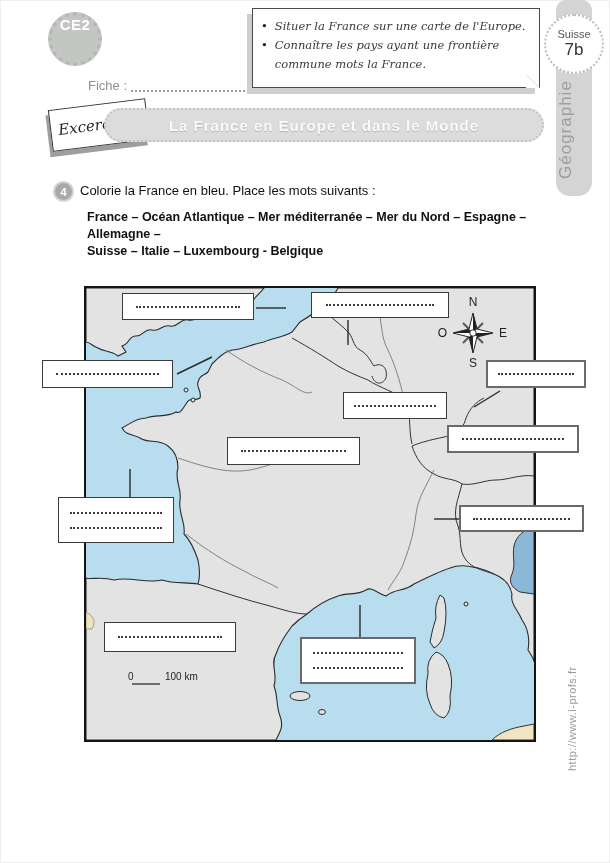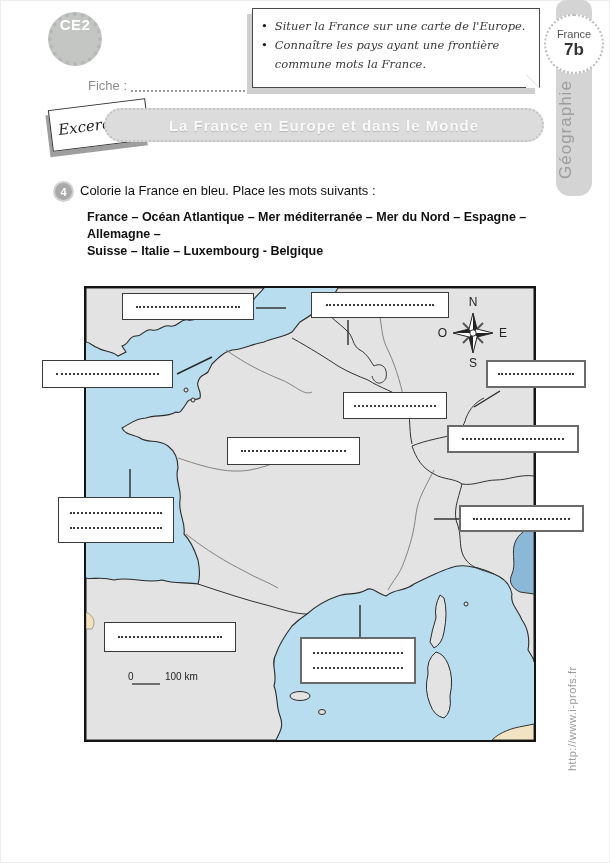--- a/index.html
+++ b/index.html
@@ -40,21 +40,21 @@
     position:absolute;left:0;top:70px;width:36px;text-align:center;
     writing-mode:vertical-rl;transform:rotate(180deg);
     color:#9d9d9d;font-size:17px;letter-spacing:1px;height:120px;
   }
   #fiche-circle{
     position:absolute;left:544px;top:14px;width:56px;height:56px;border-radius:50%;
     background:#fff;border:2px dotted #bdbdbd;display:flex;flex-direction:column;
     align-items:center;justify-content:center;line-height:1.05;
   }
   #fiche-circle .fiche-word{font-size:11px;color:#555;}
-  #fiche-circle .fiche-num{font-size:17px;font-weight:bold;color:#333;}
+  #fiche-circle .fiche-num{font-size:17px;font-weight:normal;color:#333;}
   
   #exercices-box{
     position:absolute;left:50px;top:104px;width:96px;height:40px;background:#fff;
     border:1.2px solid #333;transform:rotate(-7deg);box-shadow:-3px 5px 0 #9e9e9e;
     display:flex;align-items:center;justify-content:center;
     font-family:"DejaVu Serif",serif;font-style:italic;font-size:15px;color:#222;
   }
   #title-bar{
     position:absolute;left:104px;top:108px;width:436px;height:30px;background:#dcdcdc;
     border:2px dotted #c4c4c4;border-radius:17px;display:flex;align-items:center;justify-content:center;
@@ -112,21 +112,21 @@
     <div class="obj">
       <span>Connaître les pays ayant une frontière commune mots la France.</span>
     </div>
     <div id="fold-corner"></div>
   </div>
 
   <div id="geo-tab">
     <span>Géographie</span>
   </div>
   <div id="fiche-circle">
-    <span class="fiche-word">France</span>
+    <span class="fiche-word">Suisse</span>
     <span class="fiche-num">7b</span>
   </div>
 
   <div id="exercices-box">
     <span>Excercices</span>
   </div>
   <div id="title-bar">
     <span>La France en Europe et dans le Monde</span>
   </div>
 

